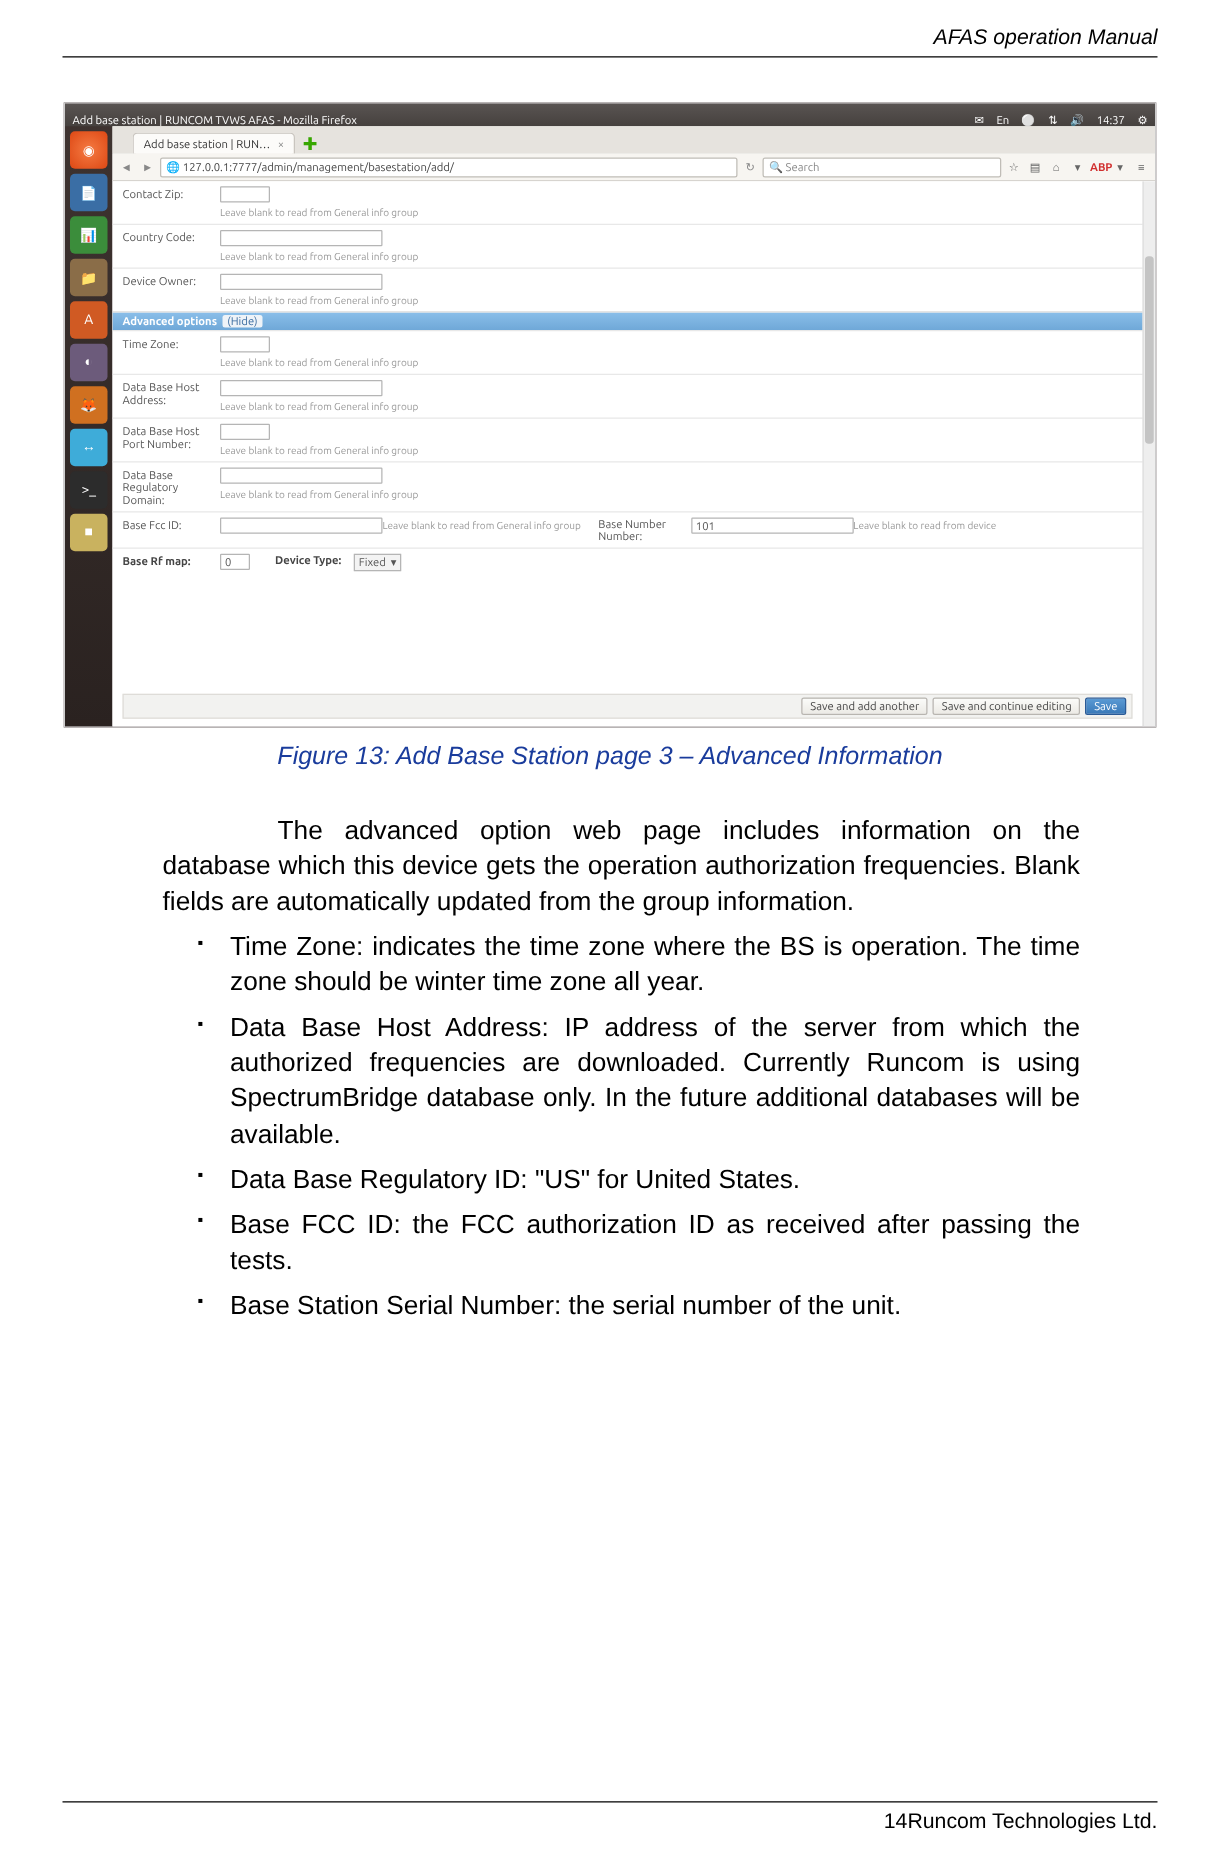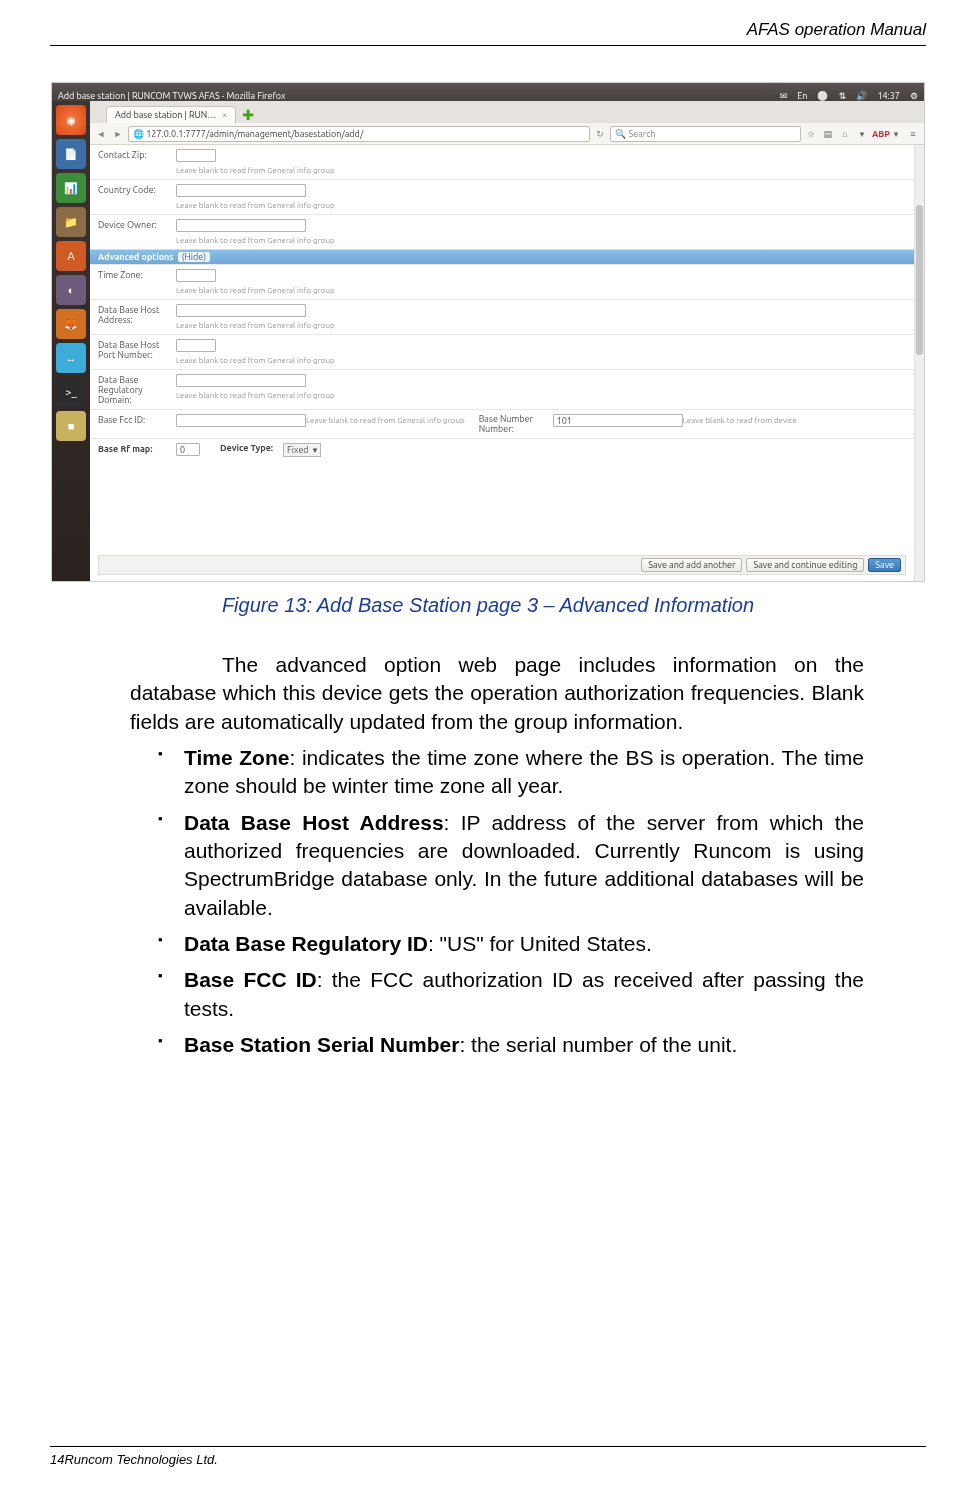--- a/index.html
+++ b/index.html
@@ -22,23 +22,22 @@
       justify-content: flex-end;
       font-style: italic;
       font-size: 17px;
       padding-bottom: 5px;
       border-bottom: 1px solid #000;
       margin-bottom: 36px;
     }
     .footer-row {
       margin-top: auto;
       display: flex;
-      justify-content: flex-start;
-      font-style: italic;
-      font-size: 13px;
+      justify-content: flex-end;
+      font-size: 17px;
       padding-top: 5px;
       border-top: 1px solid #000;
     }
     
     .shot {
       width: 874px;
       height: 500px;
       margin: 0 auto;
       border: 1px solid #ccc;
       background: #4b3b3d;
@@ -284,21 +283,21 @@
       padding-left: 26px;
       margin-bottom: 8px;
     }
     ul.fields li:before {
       content: "▪";
       position: absolute;
       left: 0;
       top: 1px;
       font-size: 13px;
     }
-    .b { font-weight: bold; }
+    .b { font-weight: normal; }
   </style>
 </head>
 <body>
 
 <div class="page">
   <div class="header-row">
     <span>AFAS operation Manual</span>
   </div>
 
   <div class="shot">

